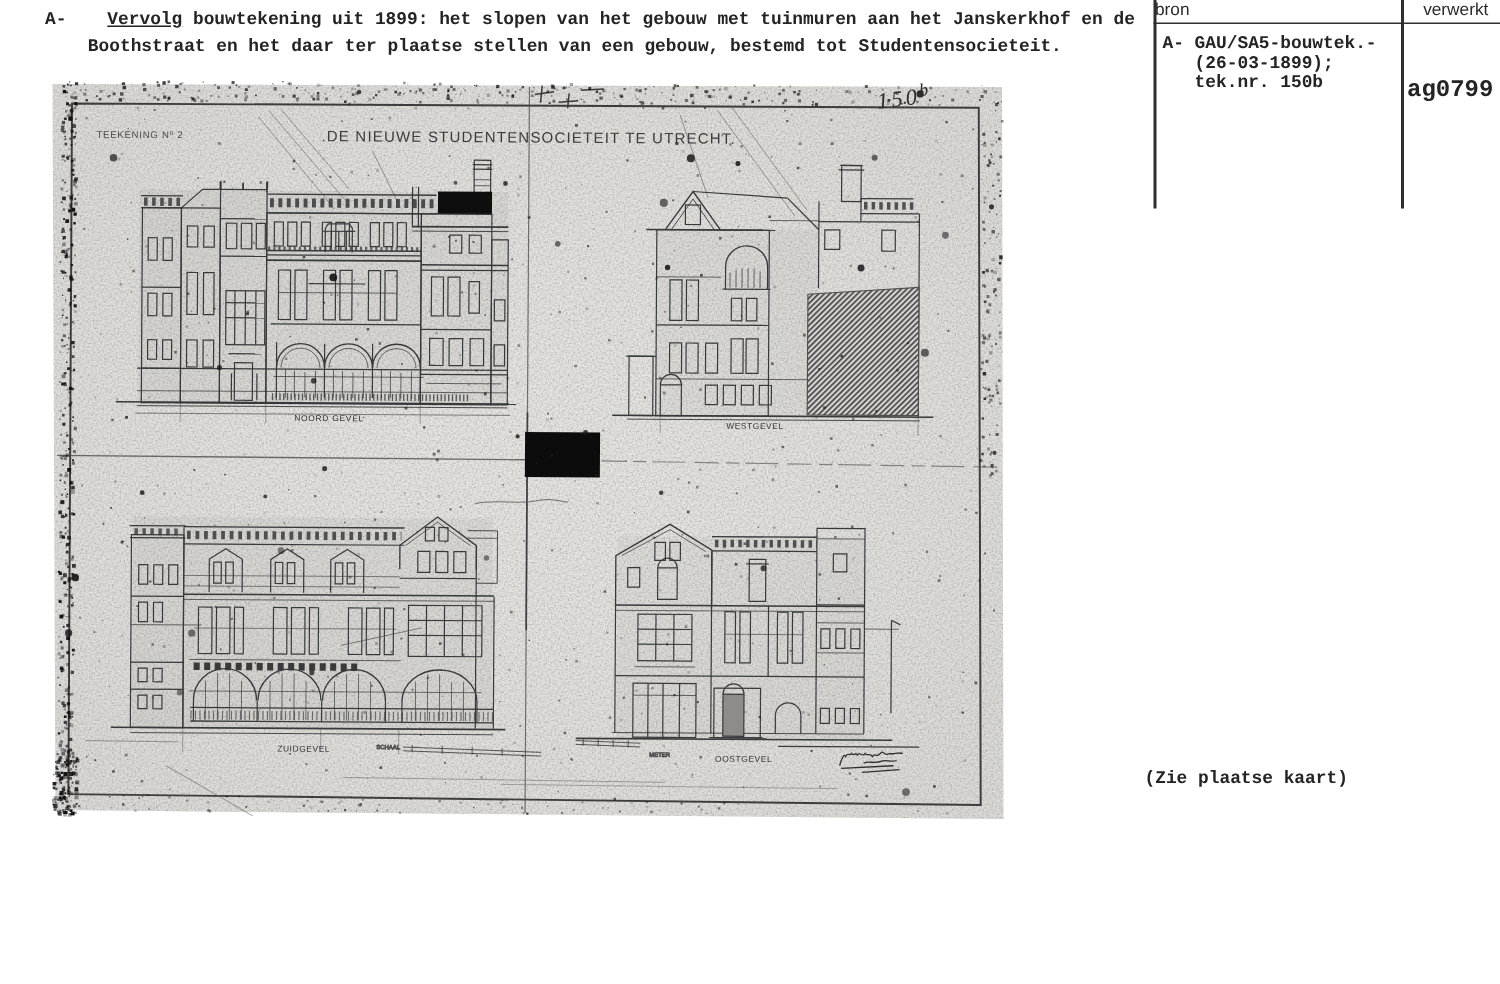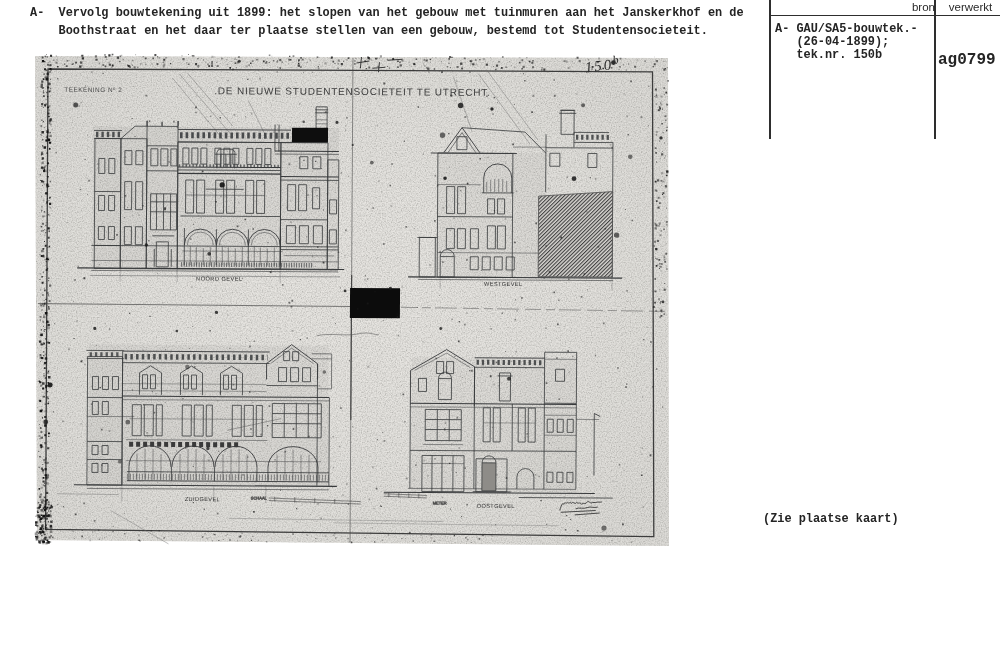--- a/index.html
+++ b/index.html
@@ -4,35 +4,35 @@
 <style>
   html,body{margin:0;padding:0;background:#fff;}
   body{width:1000px;height:656px;position:relative;overflow:hidden;
        font-family:"Liberation Sans",sans-serif;}
   .tw{font-family:"Liberation Mono",monospace;font-weight:bold;color:#242424;}
   .abs{position:absolute;}
 </style>
 </head>
 <body>
 
-<div class="tw abs" style="left:30px;top:4px;font-size:11.9px;line-height:18px;white-space:pre;">A-  <span style="">Vervolg</span> bouwtekening uit 1899: het slopen van het gebouw met tuinmuren aan het Janskerkhof en de
+<div class="tw abs" style="left:30px;top:4px;font-size:11.9px;line-height:18px;white-space:pre;">A-  <span style="text-decoration:underline;margin-left:13px;">Vervolg</span> bouwtekening uit 1899: het slopen van het gebouw met tuinmuren aan het Janskerkhof en de
     Boothstraat en het daar ter plaatse stellen van een gebouw, bestemd tot Studentensocieteit.</div>
 
 <div class="abs" style="left:769px;top:0;width:1.5px;height:139px;background:#2e2e2e;"></div>
 
 <div class="abs" style="left:934px;top:0;width:1.5px;height:139px;background:#2e2e2e;"></div>
 
 <div class="abs" style="left:769px;top:14.5px;width:231px;height:1.5px;background:#2e2e2e;"></div>
 
-<div class="abs" style="left:770px;top:0.5px;width:165px;text-align:right;font-size:11.5px;color:#2a2a2a;">bron</div>
+<div class="abs" style="left:770px;top:0.5px;width:165px;text-align:left;font-size:11.5px;color:#2a2a2a;">bron</div>
 
 <div class="abs" style="left:926px;top:0.5px;width:65px;text-align:center;font-size:11.5px;color:#2a2a2a;padding-left:12px;">verwerkt</div>
 
 <div class="tw abs" style="left:775px;top:23px;font-size:11.9px;line-height:13.2px;white-space:pre;">A- GAU/SA5-bouwtek.-
-   (26-04-1899);
+   (26-03-1899);
    tek.nr. 150b</div>
 
 <div class="tw abs" style="left:938px;top:51px;font-size:16px;">ag0799</div>
 
 <div class="tw abs" style="left:763px;top:512px;font-size:11.9px;">(Zie plaatse kaart)</div>
 
 <svg class="abs" style="left:0;top:0;" width="1000" height="656" viewBox="0 0 1000 656">
 <defs>
 
   <pattern id="hatch" width="2.6" height="2.6" patternTransform="rotate(45)" patternUnits="userSpaceOnUse">

